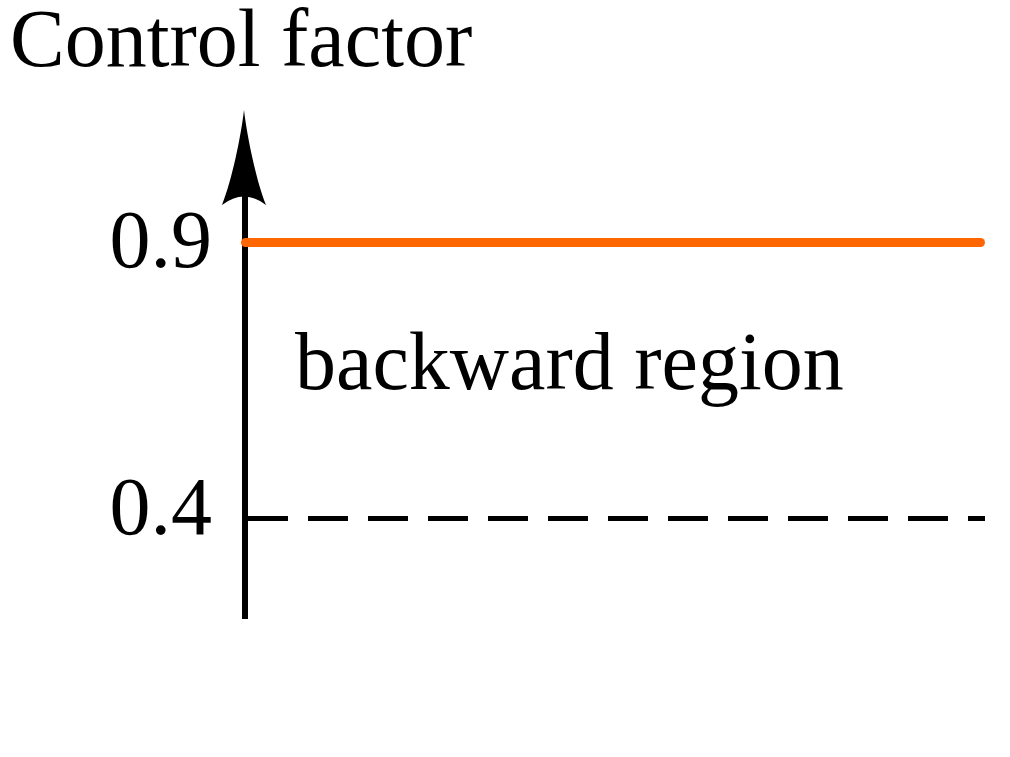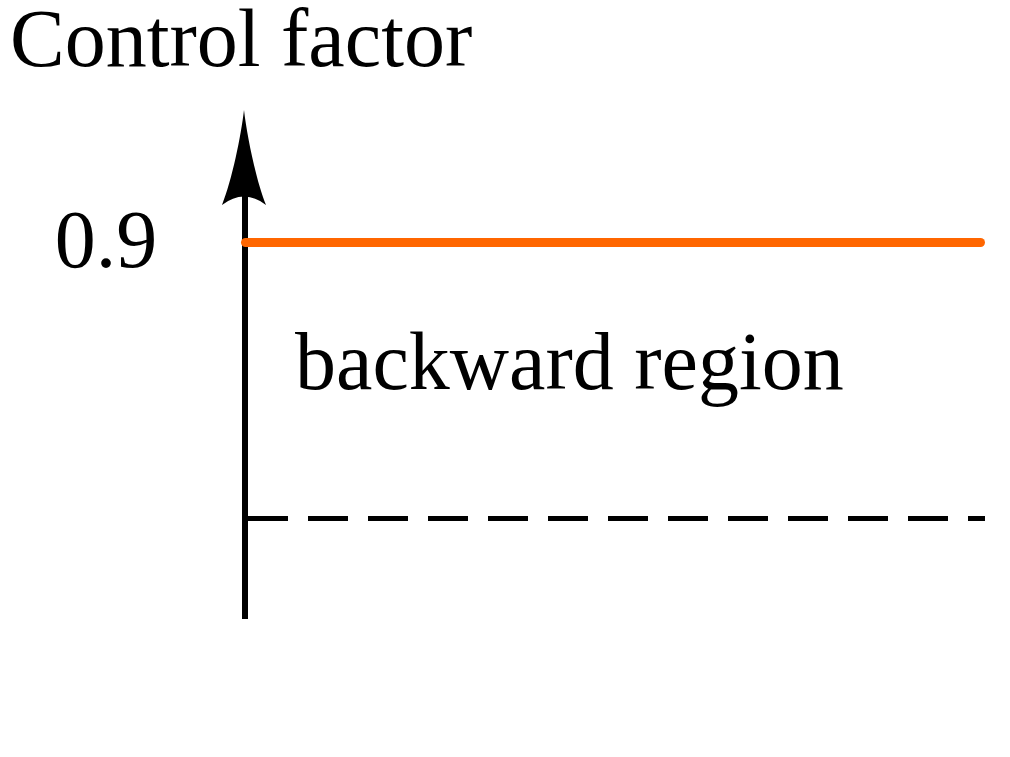--- a/index.html
+++ b/index.html
@@ -23,21 +23,21 @@
     color: #000000;
   }
   .title {
     left: 10px;
     top: -2px;
     font-size: 82px;
   }
   .tick {
     left: 0;
     width: 212px;
-    text-align: center;
+    text-align: right;
     font-size: 82px;
   }
   .tick-09 { top: 199px; }
   .tick-04 { top: 466px; }
   .tick-01 { top: 629px; }
   .region {
     font-size: 82px;
     width: 600px;
     text-align: left;
   }
@@ -99,20 +99,21 @@
   }
 </style>
 </head>
 <body>
 
 <div class="canvas">
 
   <div class="txt title">Control factor</div>
 
   <div class="txt tick tick-09">0.9</div>
+  <div class="txt tick tick-04">0.4</div>
 
   <div class="axis-shaft y-shaft"></div>
   <div class="axis-shaft x-shaft"></div>
 
   <svg class="arrow arrow-up" viewBox="0 0 48 100">
     <path d="M 24 2 C 21 28 12 72 2 97 Q 24 80 46 97 C 36 72 27 28 24 2 Z" fill="#000000"></path>
   </svg>
 
   <svg class="arrow arrow-right" viewBox="0 0 56 48">
     <path d="M 54 24 C 28 21 12 14 2 2 Q 16 24 2 46 C 12 34 28 27 54 24 Z" fill="#000000"></path>

